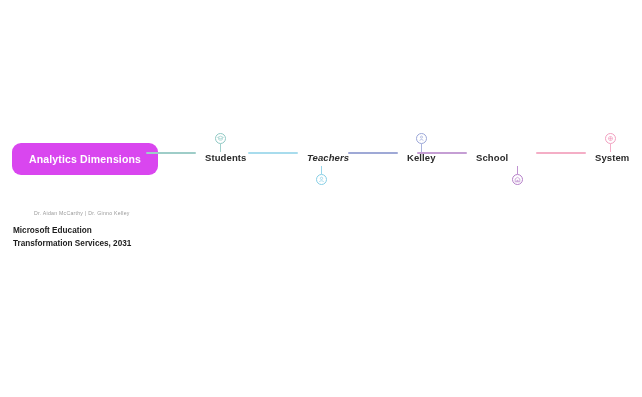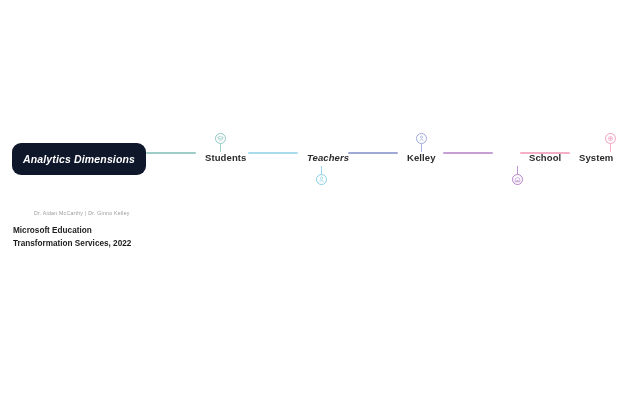--- a/index.html
+++ b/index.html
@@ -13,28 +13,27 @@
     position: relative;
     font-family: "Liberation Sans", sans-serif;
     overflow: hidden;
   }
 
   
   #root-pill {
     position: absolute;
     left: 12px;
     top: 143px;
-    width: 134px;
+    width: 146px;
     height: 32px;
-    background: #0f172a;
+    background: #d946ef;
     border-radius: 9px;
     display: flex;
     align-items: center;
     justify-content: center;
-    font-style: italic;
   }
   #root-pill .pill-label {
     color: #ffffff;
     font-size: 10.5px;
     font-weight: bold;
     letter-spacing: 0.15px;
     white-space: nowrap;
   }
 
   
@@ -156,44 +155,44 @@
 <div class="icon-wrap icon-above" style="left:409px;color:#9aa6d8;">
   <div class="badge">
     <svg width="7" height="7" viewBox="0 0 12 12" fill="none" stroke="currentColor" stroke-width="1.1">
       <circle cx="6" cy="3.6" r="1.8"></circle>
       <path d="M3 9.8 C3 6.9 9 6.9 9 9.8"></path>
     </svg>
   </div>
   <div class="stem"></div>
 </div>
 
-<div class="node" style="left:443px;gap:27px;">
+<div class="node" style="left:417px;">
   <div class="connector" style="width:50px;background:#c59ed4;"></div>
   <span class="node-label">School</span>
 </div>
 <div class="icon-wrap icon-below" style="left:505px;color:#b57fc9;">
   <div class="badge">
     <svg width="7" height="7" viewBox="0 0 12 12" fill="none" stroke="currentColor" stroke-width="1.1">
       <path d="M2 10 V5 L6 2.2 L10 5 V10 Z"></path>
       <path d="M5 10 V7.4 H7 V10"></path>
     </svg>
   </div>
   <div class="stem"></div>
 </div>
 
-<div class="node" style="left:520px;">
+<div class="node" style="left:536px;">
   <div class="connector" style="width:50px;background:#f4aec6;"></div>
   <span class="node-label">System</span>
 </div>
 <div class="icon-wrap icon-above" style="left:598px;color:#f2a0c0;">
   <div class="badge">
     <svg width="7" height="7" viewBox="0 0 12 12" fill="none" stroke="currentColor" stroke-width="1.1">
       <circle cx="6" cy="6" r="3.6"></circle>
       <path d="M2.4 6 H9.6 M6 2.4 V9.6"></path>
     </svg>
   </div>
   <div class="stem"></div>
 </div>
 
 <div id="caption">
   <div id="byline">Dr. Aidan McCarthy | Dr. Ginno Kelley</div>
-  <div id="source-title">Microsoft Education Transformation Services, 2022</div>
+  <div id="source-title">Microsoft Education Transformation Services, 2031</div>
 </div>
 
 </body></html>

